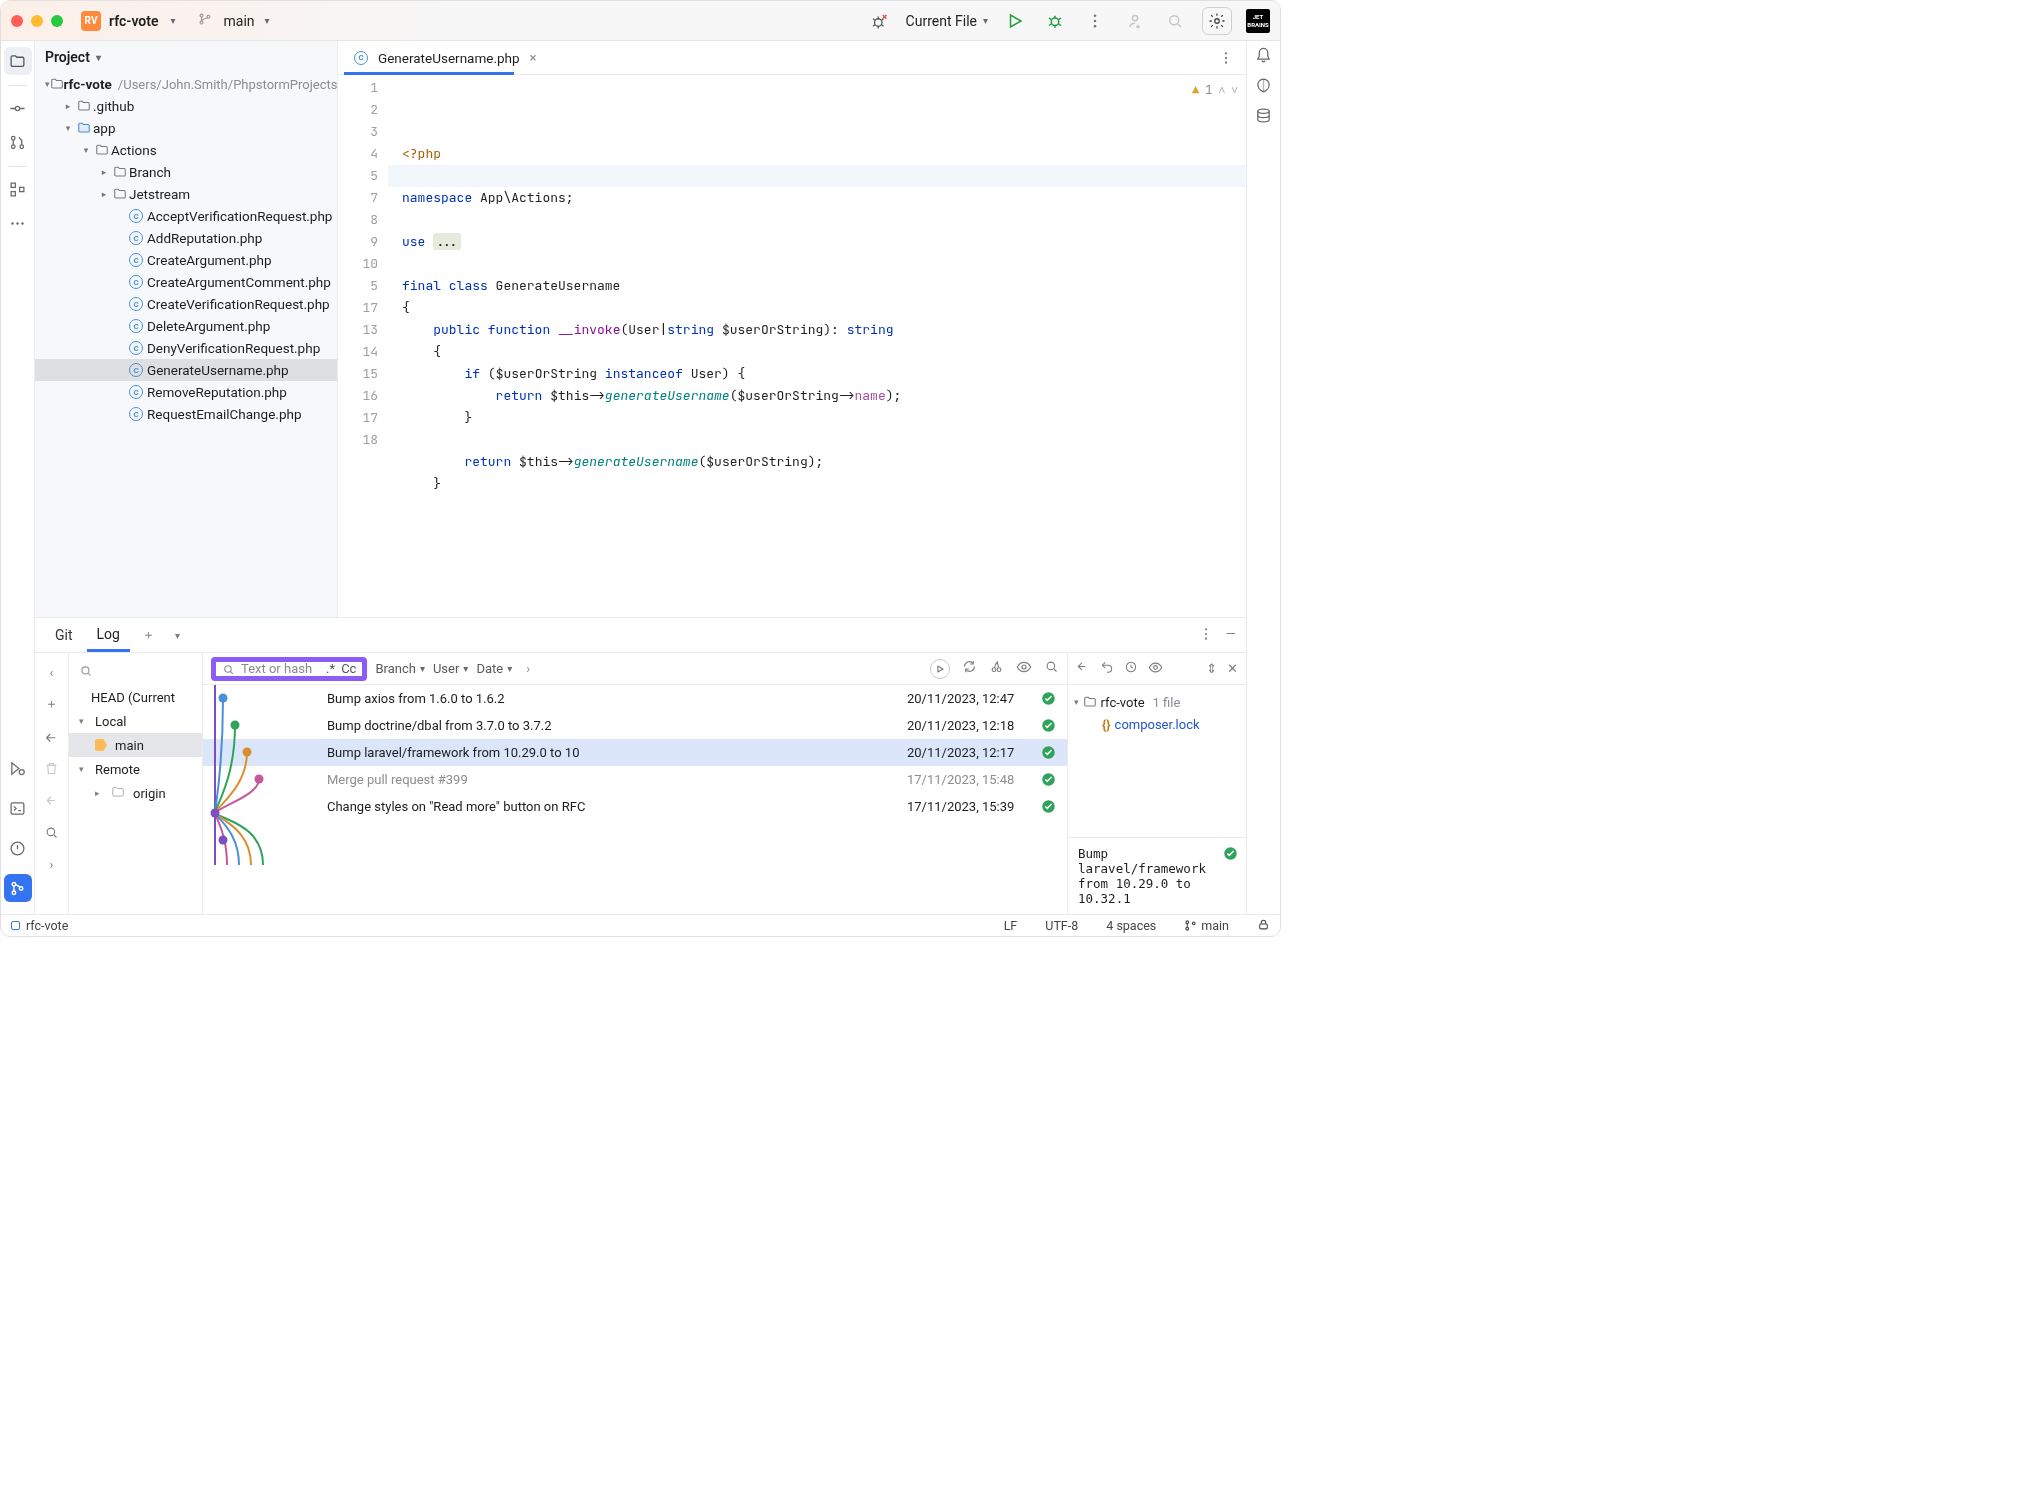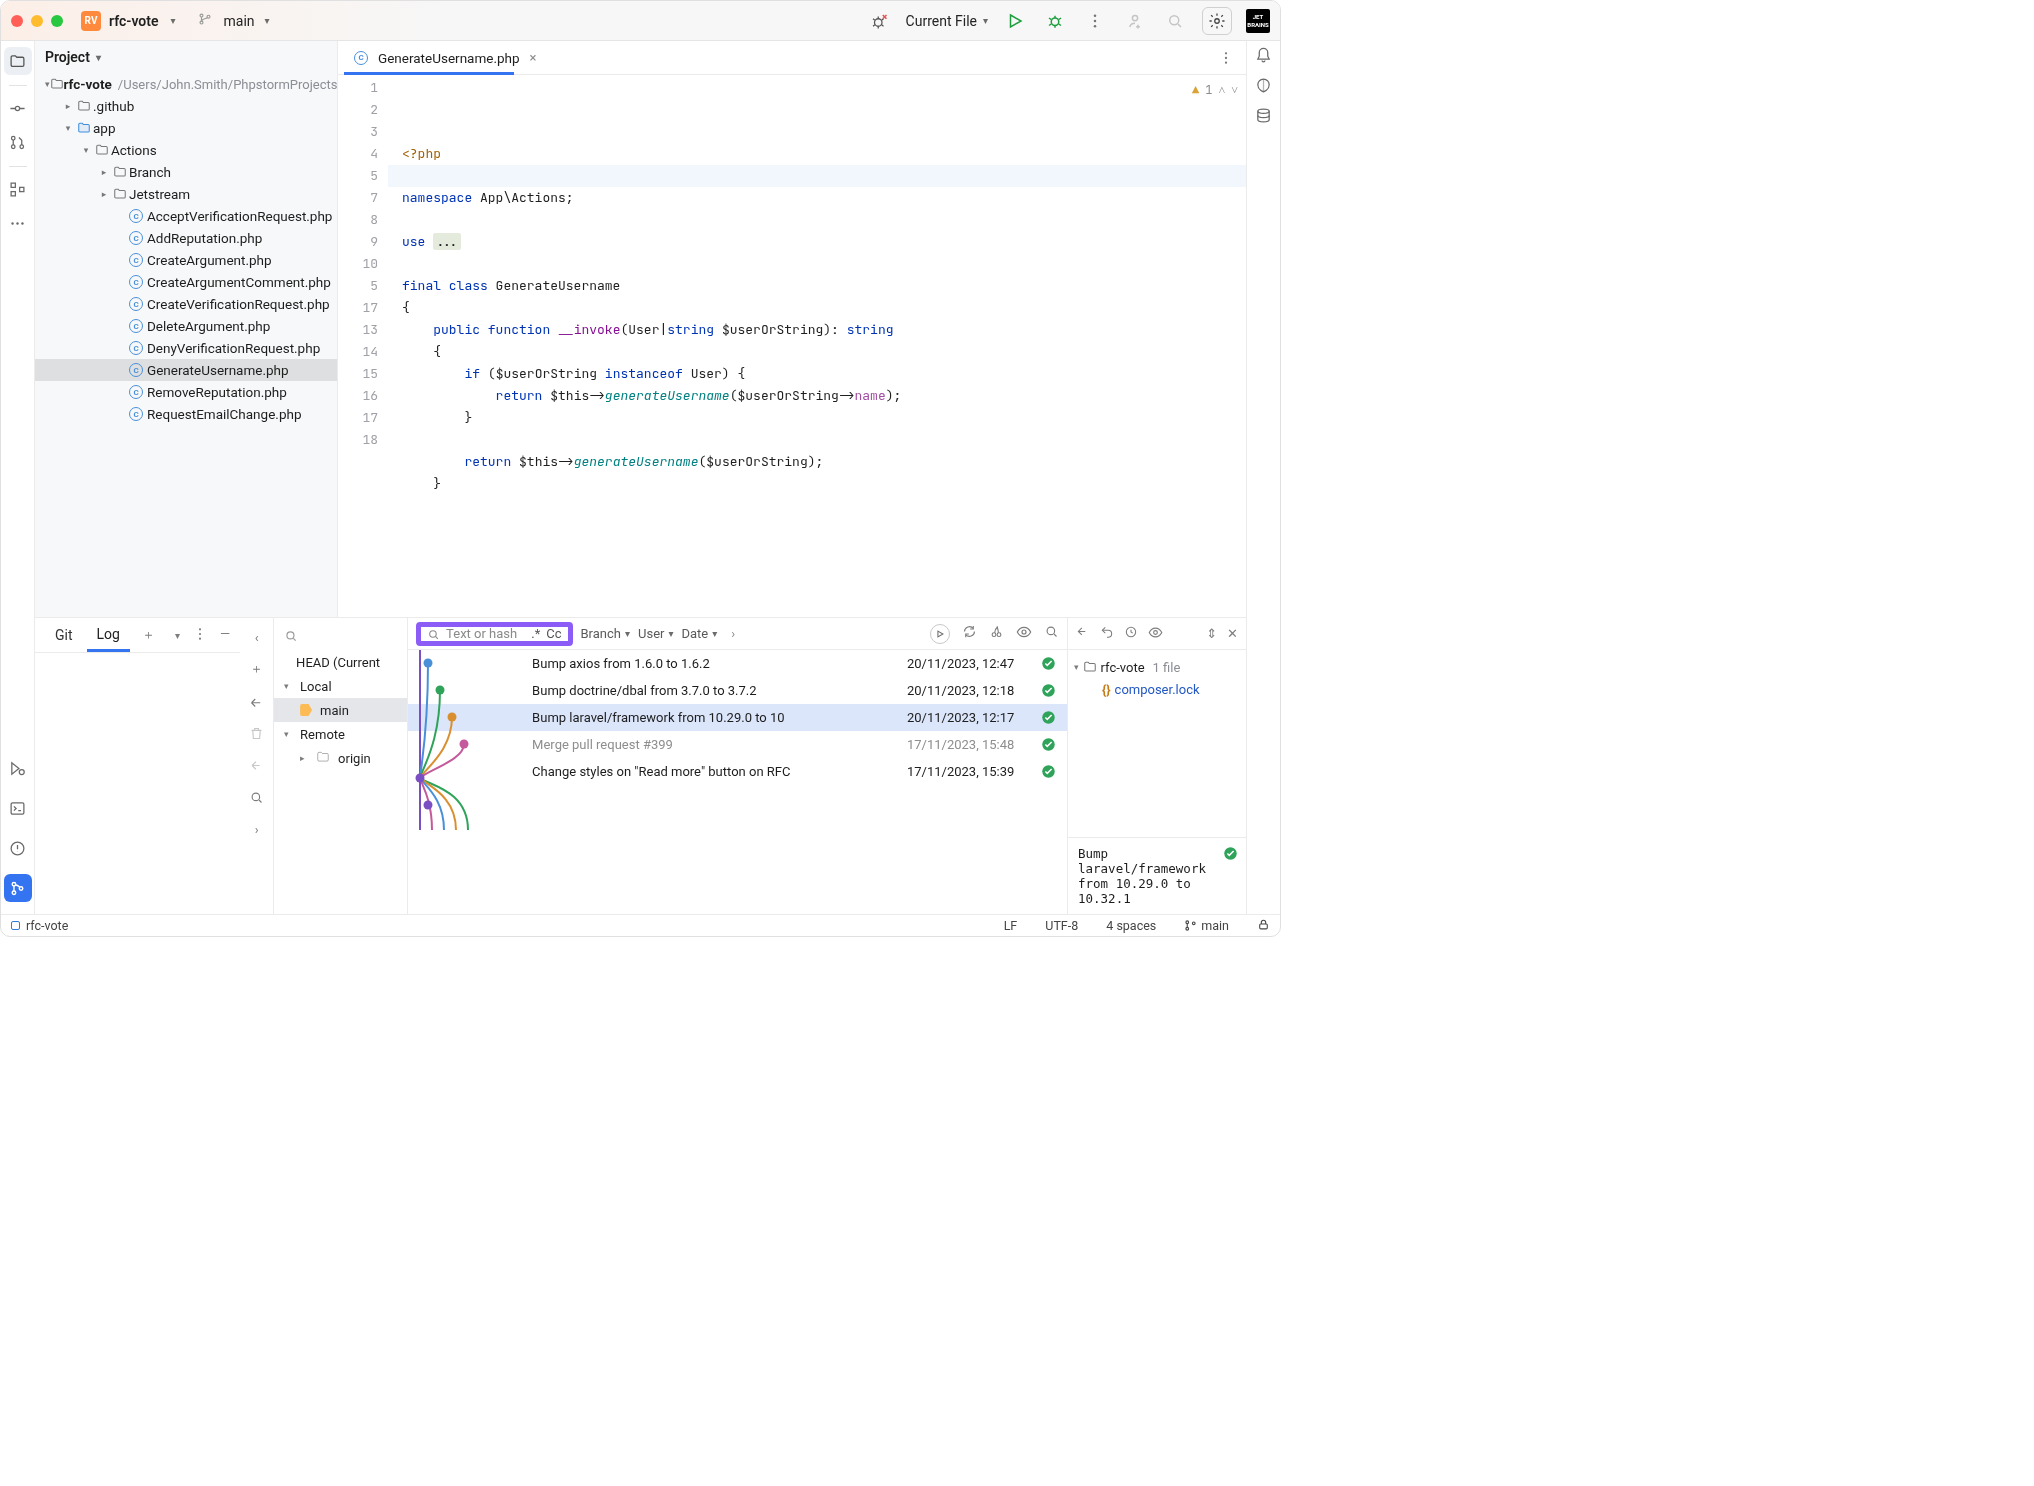--- a/index.html
+++ b/index.html
@@ -144,21 +144,21 @@
   .fold { background:#e5ebdc; padding:0 2px; border-radius:2px;}
   .mag { color: #871094; }
   .editor-right-gizmos {
      position: absolute; top: 4px; right: 8px; display:flex; align-items:center; gap:6px;
      color:#8c8c8c; font-size:12px;
   }
   .warn-tri { color:#d9a336; }
 
   
   .git-pane {
-    height: 297px; border-top: 1px solid #ebebeb; display:flex; background:#fff;
+    height: 297px; border-top: 1px solid #ebebeb; display:flex; flex-direction:column; background:#fff;
   }
   .git-tabs {
     height: 35px; display:flex; align-items:center; padding: 0 10px; gap:4px; border-bottom:1px solid #ebebeb;
   }
   .git-tab { padding: 0 10px; height:100%; display:flex; align-items:center; font-size:14px; cursor:pointer;}
   .git-tab.active { color:#1e1e1e; border-bottom: 3px solid #3574F0; font-weight:400;}
   .git-tab.inactive { color:#333; }
   .git-tabs .add { color:#7e7e7e; padding:0 8px; cursor:pointer;}
   .git-tabs .right { margin-left:auto; display:flex; gap:12px; color:#7e7e7e;}
 

